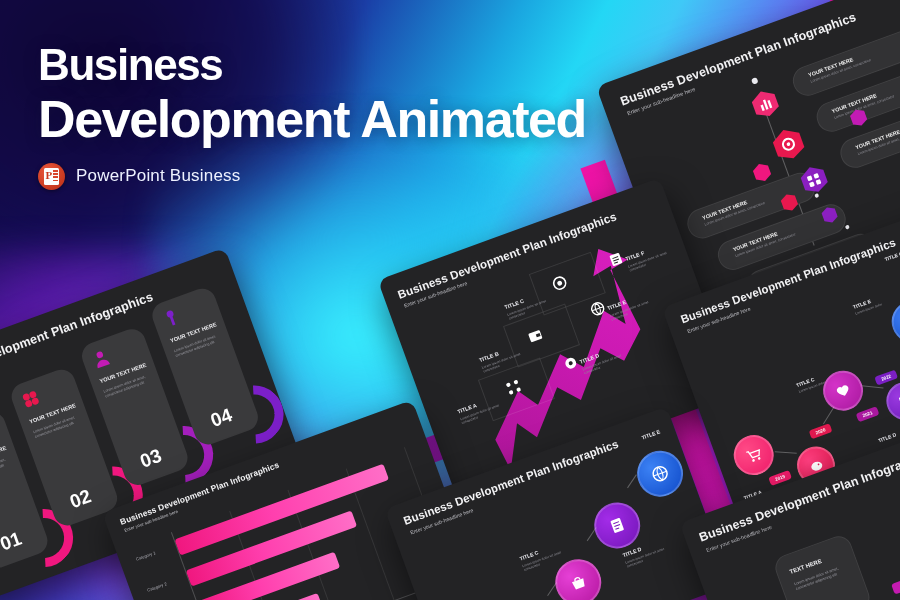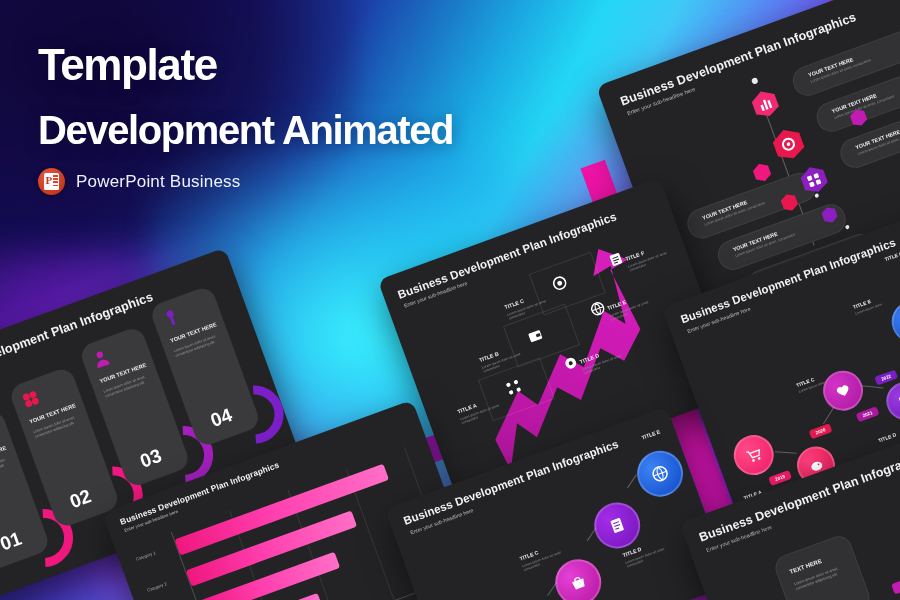--- a/index.html
+++ b/index.html
@@ -112,21 +112,21 @@
   .zig{ position:absolute; }
 
   
   .headline{ position:absolute; left:38px; top:42px; z-index:40; }
   .h-line{
     color:#ffffff; font-weight:bold; line-height:1.04;
     letter-spacing:-1.4px;
     text-shadow:0 2px 16px rgba(10,10,50,.45);
   }
   .h1a{ font-size:44px; }
-  .h1b{ font-size:40px; margin-top:22px; }
+  .h1b{ font-size:52px; margin-top:4px; }
   .subrow{ display:flex; align-items:center; gap:11px; margin-top:17px; }
   .pptlogo{
     width:27px; height:27px; border-radius:50%;
     background:radial-gradient(circle at 35% 30%, #e8563a, #c8391f 70%, #ad2d16);
     position:relative; flex:0 0 auto;
     box-shadow:0 1px 4px rgba(0,0,0,.45);
   }
   .pptlogo .doc{
     position:absolute; left:6px; top:5px; width:15px; height:17px;
     background:#fdfdfd; border-radius:1.5px;
@@ -502,21 +502,21 @@
 
       <div class="card" style="left:74px; top:66px; width:80px; height:78px; background:#313133; border:1px solid rgba(255,255,255,.07);">
         <div class="ct" style="left:12px; top:14px; font-size:6px;">TEXT HERE</div>
         <div class="cb" style="left:12px; top:28px; font-size:3.8px; width:58px;">Lorem ipsum dolor sit amet, consectetur adipiscing elit</div>
       </div>
       <div class="yearpill" style="left:178px; top:130px; width:28px; height:11px; font-size:5.2px; background:#c41bb0;">2024</div>
     </div>
   </div>
 
   <div class="headline">
-    <div class="h-line h1a">Template</div>
+    <div class="h-line h1a">Business</div>
     <div class="h-line h1b">Development Animated</div>
     <div class="subrow">
       <div class="pptlogo">
         <div class="doc"></div>
         <div class="pch">P</div>
       </div>
       <div class="subtxt">PowerPoint Business</div>
     </div>
   </div>
 

